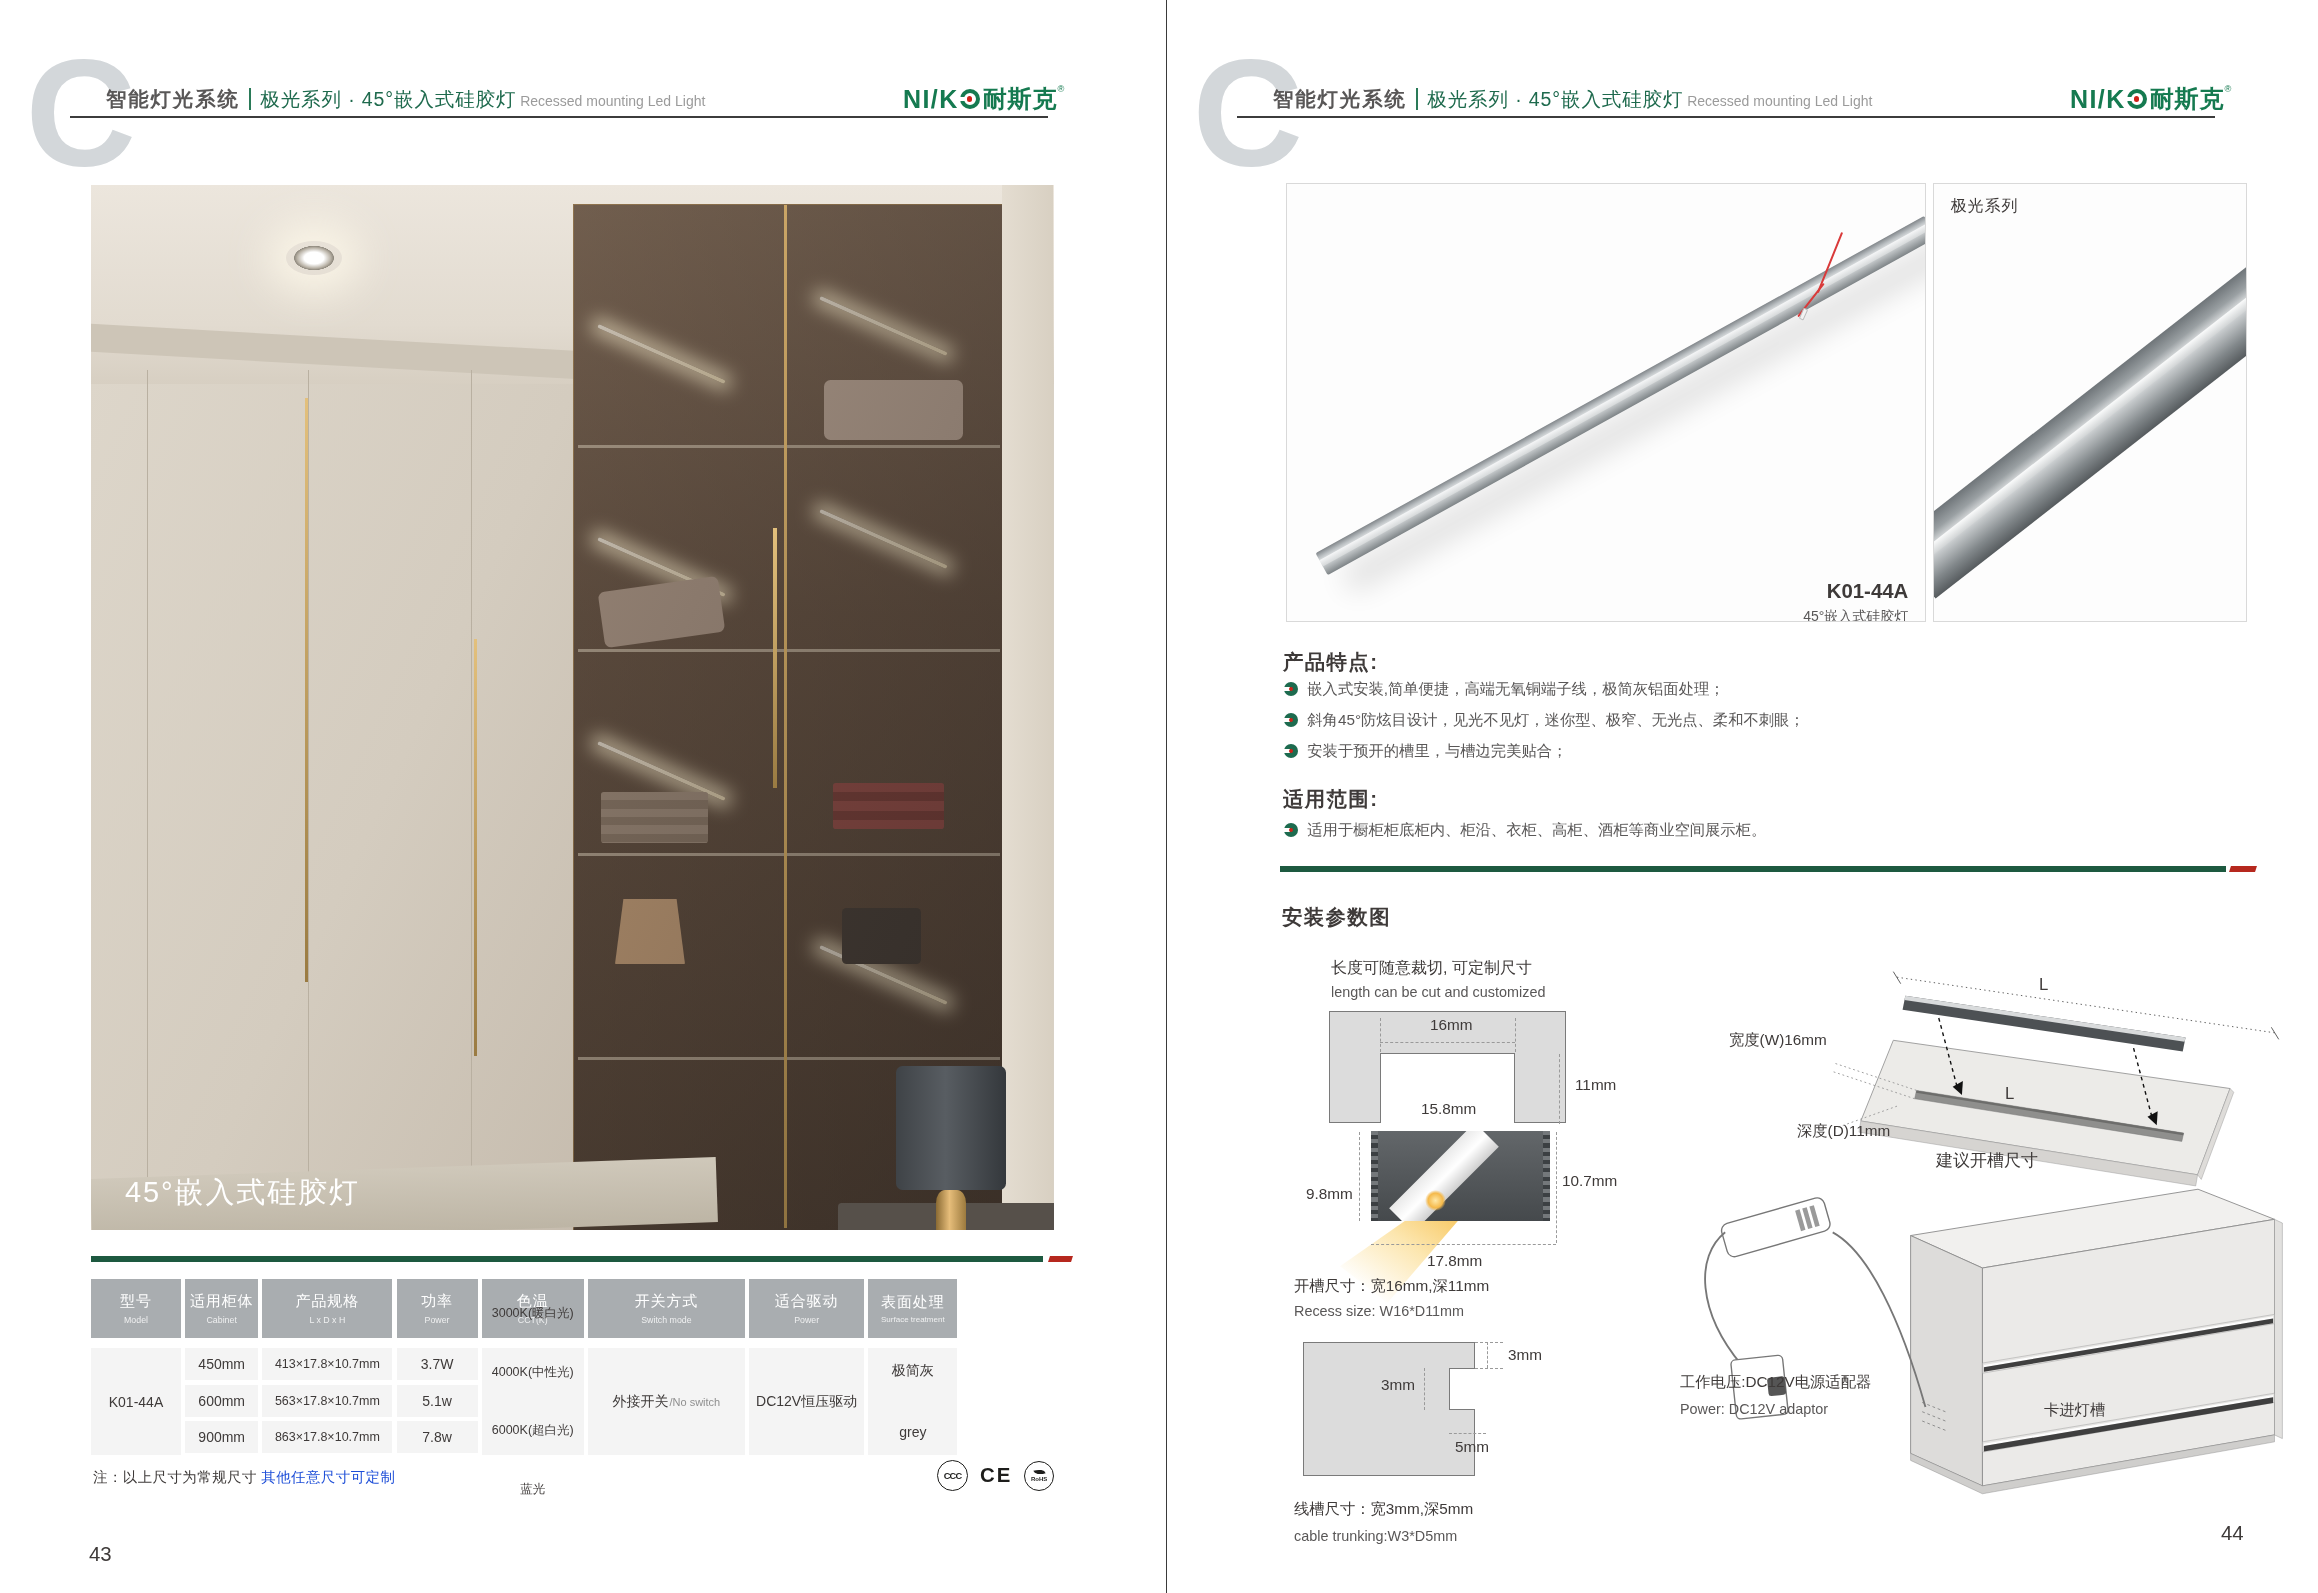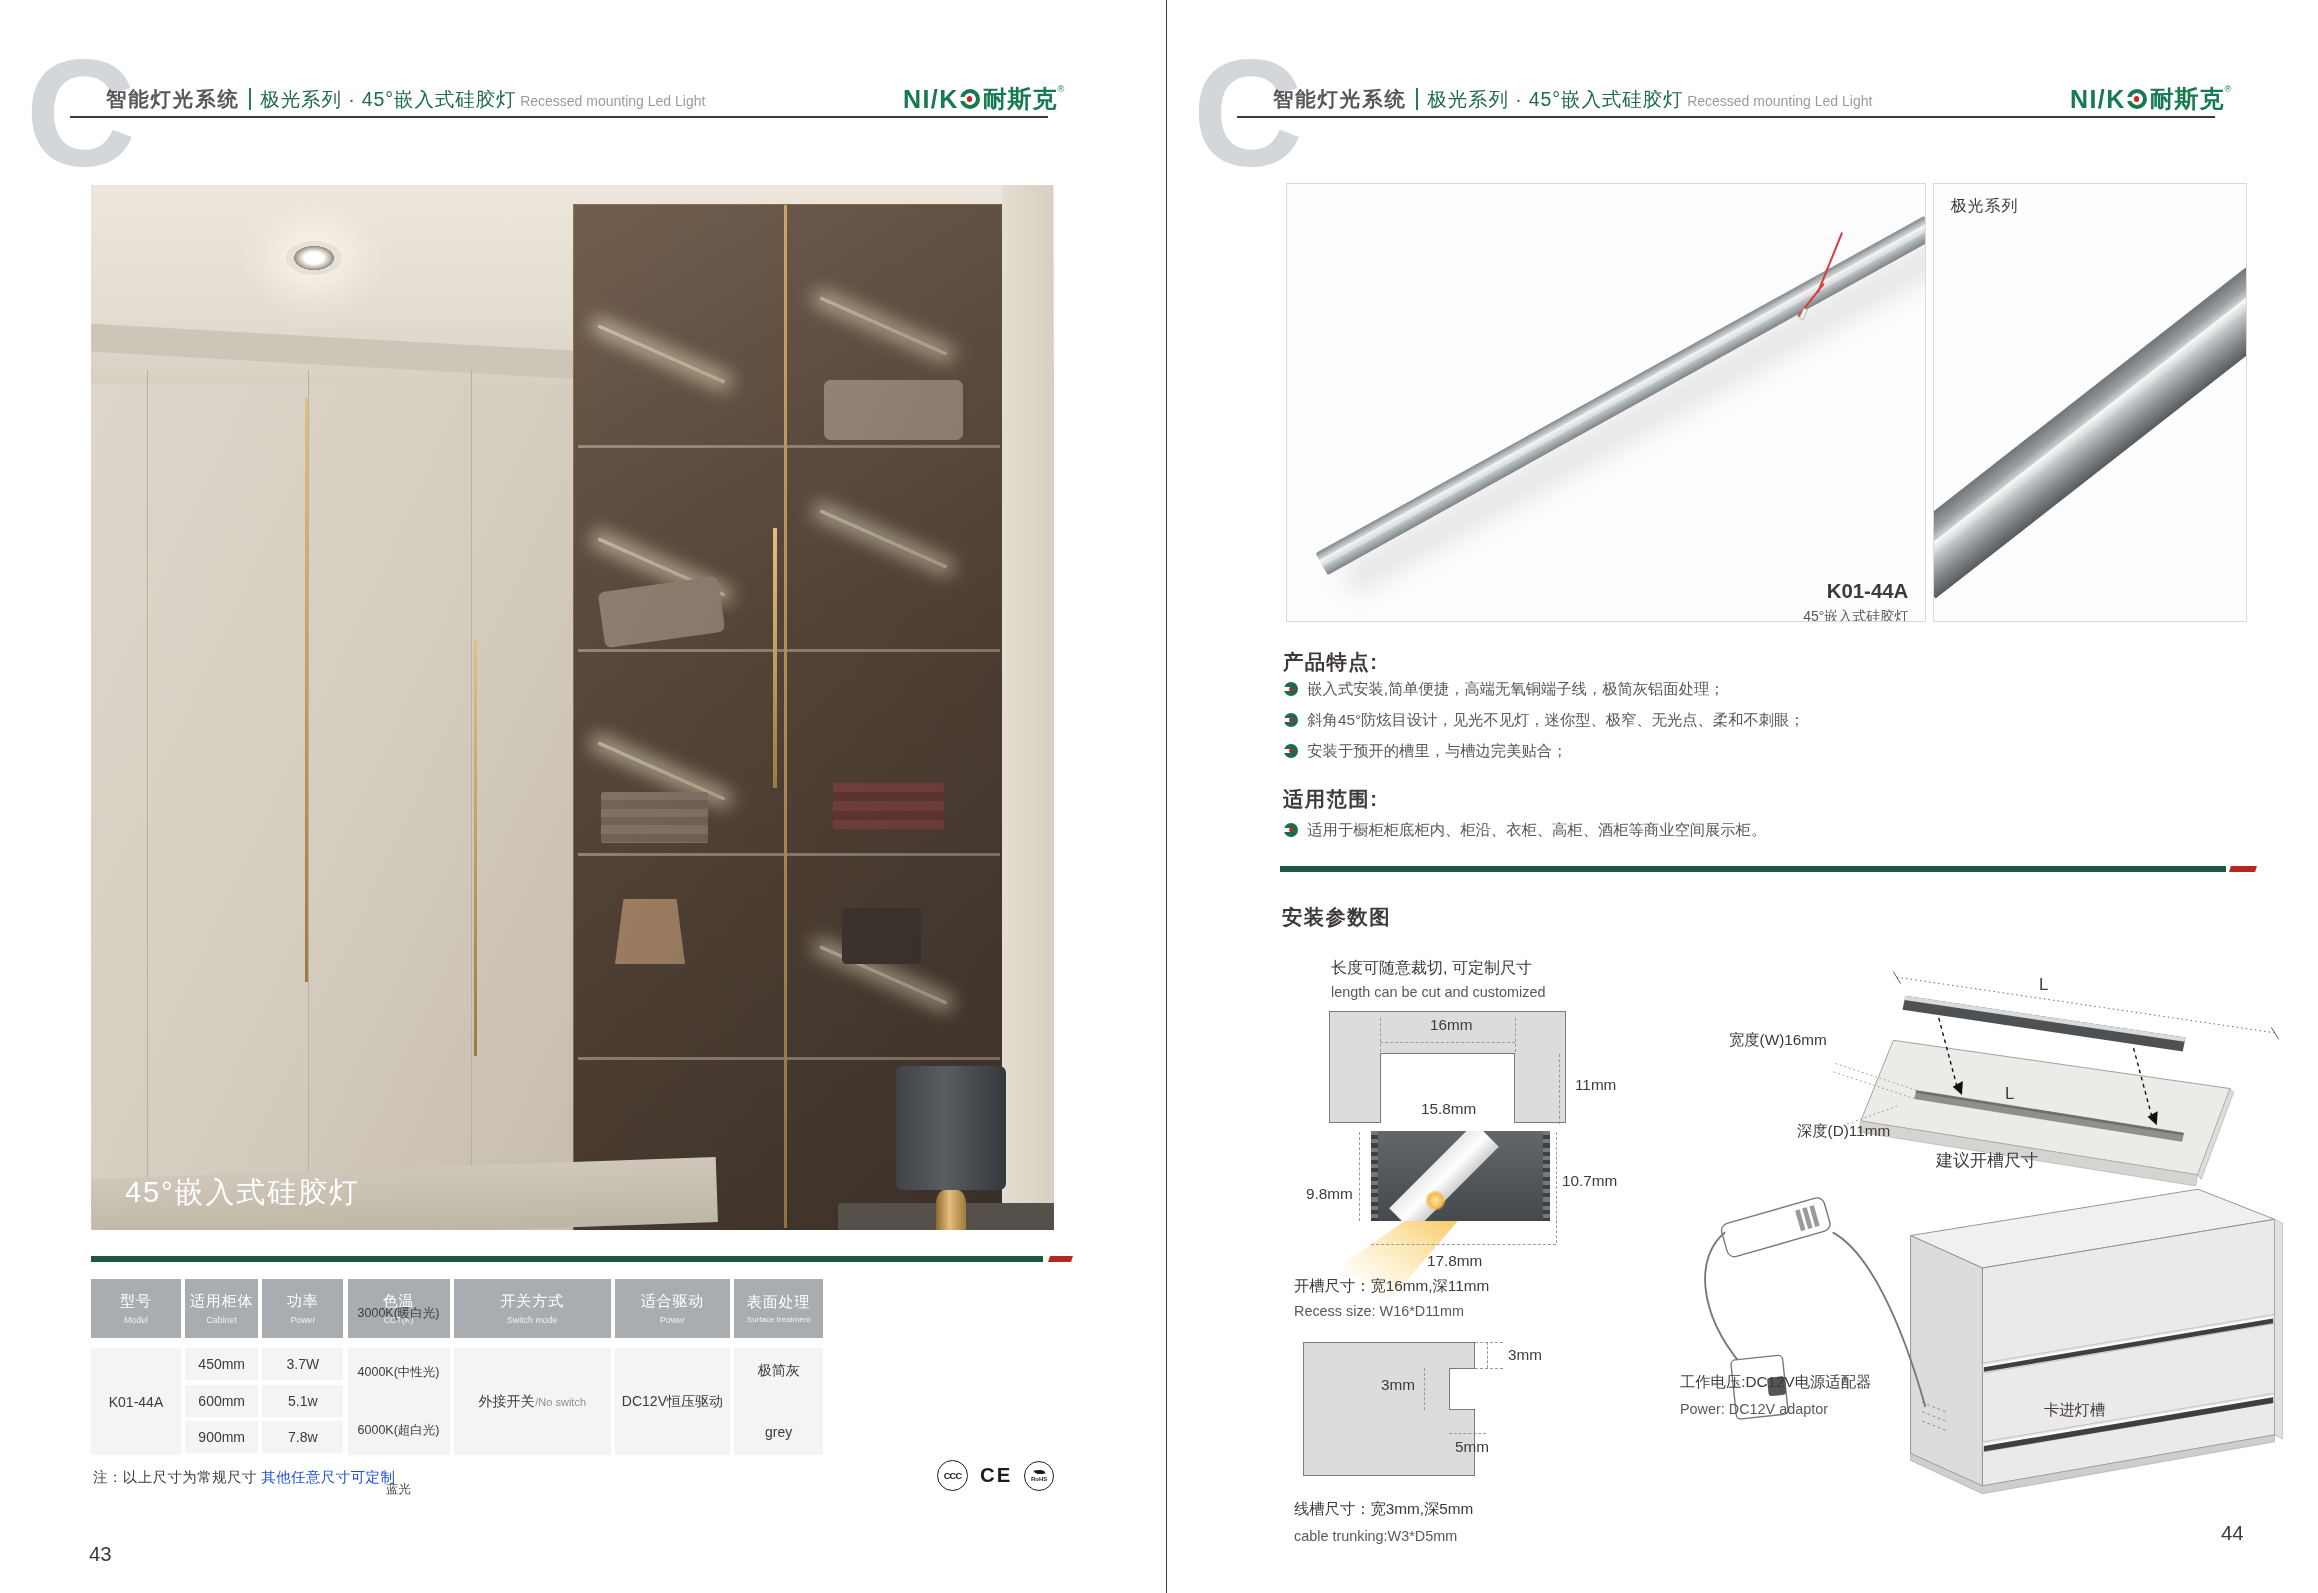--- a/index.html
+++ b/index.html
@@ -214,20 +214,37 @@
               <span class="t">450mm</span>
             </div>
           <div class="cell r3">
               <span class="t">600mm</span>
             </div>
           <div class="cell r3">
               <span class="t">900mm</span>
             </div>
         </div>
       </div>
+      <div class="spec-col" style="width:130px;">
+        <div class="spec-h">
+            <span class="zh">产品规格</span>
+            <span class="en">L x D x H</span>
+          </div>
+        <div class="spec-body">
+          <div class="cell r3">
+              <span class="t sm">413×17.8×10.7mm</span>
+            </div>
+          <div class="cell r3">
+              <span class="t sm">563×17.8×10.7mm</span>
+            </div>
+          <div class="cell r3">
+              <span class="t sm">863×17.8×10.7mm</span>
+            </div>
+        </div>
+      </div>
       <div class="spec-col" style="width:81px;">
         <div class="spec-h">
             <span class="zh">功率</span>
             <span class="en">Power</span>
           </div>
         <div class="spec-body">
           <div class="cell r3">
               <span class="t">3.7W</span>
             </div>
           <div class="cell r3">

